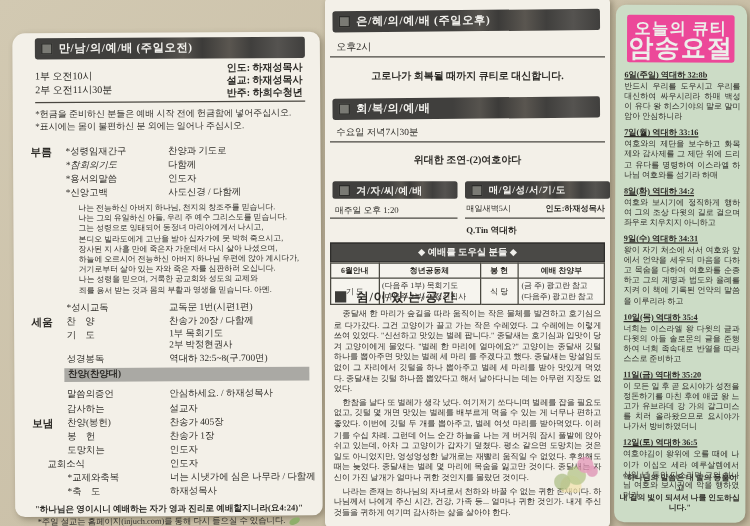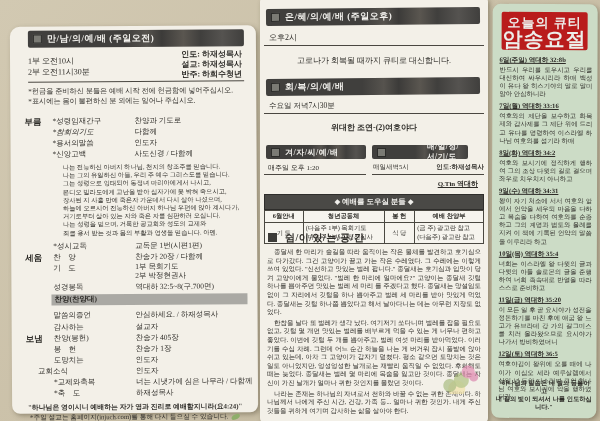--- a/index.html
+++ b/index.html
@@ -159,46 +159,46 @@
   </div>
 
   <div class="page" style="left:260px;top:-2px;width:228px;height:424px;border-radius:4px;">
 
     <div class="bar abs" style="left:6px;top:10px;width:214px;height:17px;font-size:9px;transform:rotate(-0.5deg);">
       <span class="bullet"></span>
       <span>은/혜/의/예/배 (주일오후)</span>
     </div>
     <div class="abs" style="left:9px;top:34px;font-size:8px;">오후2시</div>
     <div class="hline" style="left:4px;right:4px;top:47px;"></div>
-    <div class="abs" style="left:0;right:0;top:57px;text-align:center;font-weight:normal;font-size:8px;">고로나가 회복될 때까지 큐티로 대신합니다.</div>
+    <div class="abs" style="left:0;right:0;top:57px;text-align:center;font-weight:bold;font-size:8px;">고로나가 회복될 때까지 큐티로 대신합니다.</div>
 
     <div class="bar abs" style="left:6px;top:80px;width:214px;height:17px;font-size:9px;transform:rotate(-0.5deg);">
       <span class="bullet"></span>
       <span>회/복/의/예/배</span>
     </div>
     <div class="abs" style="left:9px;top:103px;font-size:7.5px;">수요일 저녁7시30분</div>
     <div class="hline" style="left:4px;right:4px;top:115px;"></div>
     <div class="abs" style="left:0;right:0;top:124px;text-align:center;font-weight:bold;font-size:8px;">위대한 조연-(2)여호야다</div>
 
     <div class="bar abs" style="left:6px;top:147px;width:100px;height:14px;font-size:8px;">
       <span class="bullet"></span>
       <span>겨/자/씨/예/배</span>
     </div>
-    <div class="bar abs" style="left:112px;top:147px;width:96px;height:14px;font-size:7.6px;gap:36px;">
+    <div class="bar abs" style="left:112px;top:147px;width:116px;height:14px;font-size:7.6px;">
       <span class="bullet"></span>
       <span>매/일/성/서/기/도</span>
     </div>
     <div class="abs" style="left:8px;top:165px;font-size:7px;">매주일 오후 1:20</div>
     <div class="hline" style="left:4px;width:102px;top:176px;"></div>
     <div class="abs" style="left:113px;right:4px;top:165px;font-size:6.5px;">
       <span>매일새벽5시</span>
       <span style="float:right;font-weight:bold;">인도:하재성목사</span>
     </div>
     <div class="hline" style="left:112px;right:4px;top:176px;"></div>
-    <div class="abs" style="left:113px;right:10px;top:181px;font-size:7px;font-weight:bold;text-align:right;text-decoration:underline;">Q.Tin 역대하</div>
+    <div class="abs" style="left:113px;right:10px;top:181px;font-size:7px;font-weight:bold;text-align:left;">Q.Tin 역대하</div>
 
     <div class="abs" style="left:4px;right:4px;top:196px;">
       <div class="ttl">◆ 예배를 도우실 분들 ◆</div>
       <table class="helpers">
         <tbody>
             <tr>
           <th style="width:17%;">6월안내</th>
           <th style="width:38%;">청년공동체</th>
           <th style="width:13%;">봉 헌</th>
           <th style="width:32%;">예배 찬양부</th>
@@ -224,21 +224,21 @@
       <p style="margin:0 0 2px 0;text-indent:7px;">종달새 한 마리가 숲길을 따라 움직이는 작은 물체를 발견하고 호기심으로 다가갔다. 그건 고양이가 끌고 가는 작은 수레였다. 그 수레에는 이렇게 쓰여 있었다. "신선하고 맛있는 벌레 팝니다." 종달새는 호기심과 입맛이 당겨 고양이에게 물었다. "벌레 한 마리에 얼마에요?" 고양이는 종달새 깃털 하나를 뽑아주면 맛있는 벌레 세 마리 를 주겠다고 했다. 종달새는 망설임도 없이 그 자리에서 깃털을 하나 뽑아주고 벌레 세 마리를 받아 맛있게 먹었다. 종달새는 깃털 하나쯤 뽑았다고 해서 날아다니는 데는 아무런 지장도 없었다.</p>
       <p style="margin:0 0 2px 0;text-indent:7px;">한참을 날다 또 벌레가 생각 났다. 여기저기 쏘다니며 벌레를 잡을 필요도 없고, 깃털 몇 개면 맛있는 벌레를 배부르게 먹을 수 있는 게 너무나 편하고 좋았다. 이번에 깃털 두 개를 뽑아주고, 벌레 여섯 마리를 받아먹었다. 이러기를 수십 차례. 그런데 어느 순간 하늘을 나는 게 버거워 잠시 풀밭에 앉아 쉬고 있는데, 아차 그 고양이가 갑자기 덮쳤다. 평소 같으면 도망치는 것은 일도 아니었지만, 엉성엉성한 날개로는 재빨리 움직일 수 없었다. 후회해도 때는 늦었다. 종달새는 벌레 몇 마리에 목숨을 잃고만 것이다. 종달새는 자신이 가진 날개가 얼마나 귀한 것인지를 몰랐던 것이다.</p>
       <p style="margin:0;text-indent:7px;">나라는 존재는 하나님의 자녀로서 천하와 바꿀 수 없는 귀한 존재이다. 하나님께서 나에게 주신 시간, 건강, 가족 등... 얼마나 귀한 것인가. 내게 주신 것들을 귀하게 여기며 감사하는 삶을 살아야 한다.</p>
     </div>
 
     <div class="flower" style="right:6px;bottom:28px;"></div>
   </div>
 
   <div class="page" style="left:492px;top:4px;width:105px;height:414px;border-radius:8px;background:#ccdcc6;transform:rotate(0.2deg);overflow:hidden;">
 
-    <div class="abs" style="left:9px;top:8px;width:86px;height:38px;background:#b91c1c;color:#edeeea;
+    <div class="abs" style="left:9px;top:8px;width:86px;height:38px;background:#ec4899;color:#edeeea;
                 display:flex;flex-direction:column;align-items:center;justify-content:center;
                 font-weight:bold;font-size:13px;line-height:16px;letter-spacing:1px;border-radius:2px;">
       <div>오늘의 큐티</div>
       <div style="font-size:20px;">암송요절</div>
     </div>
 
     <div class="abs" style="left:7px;right:5px;top:52px;">
       <div>
         <div class="entry-date">6일(주일) 역대하 32:8b</div>
         <div class="entry-text">반드시 우리를 도우시고 우리를 대신하여 싸우시리라 하매 백성이 유다 왕 히스기야의 말로 말미암아 안심하니라</div>

